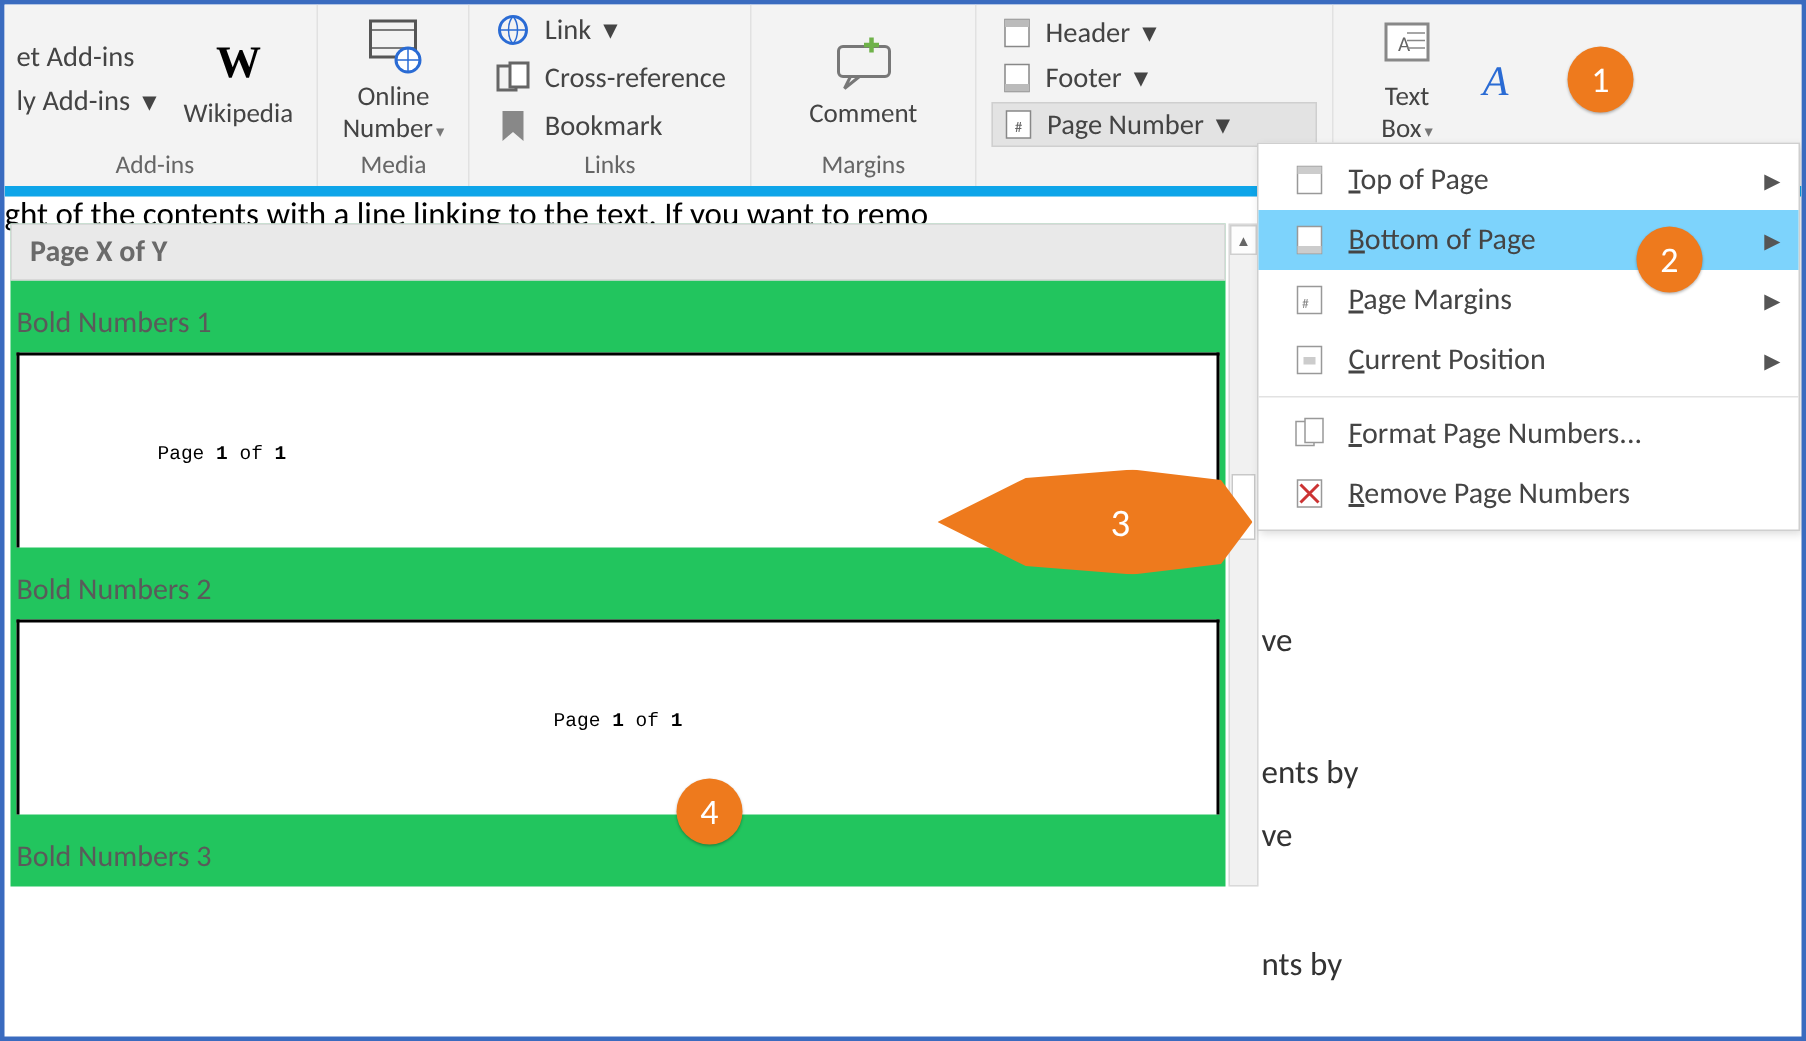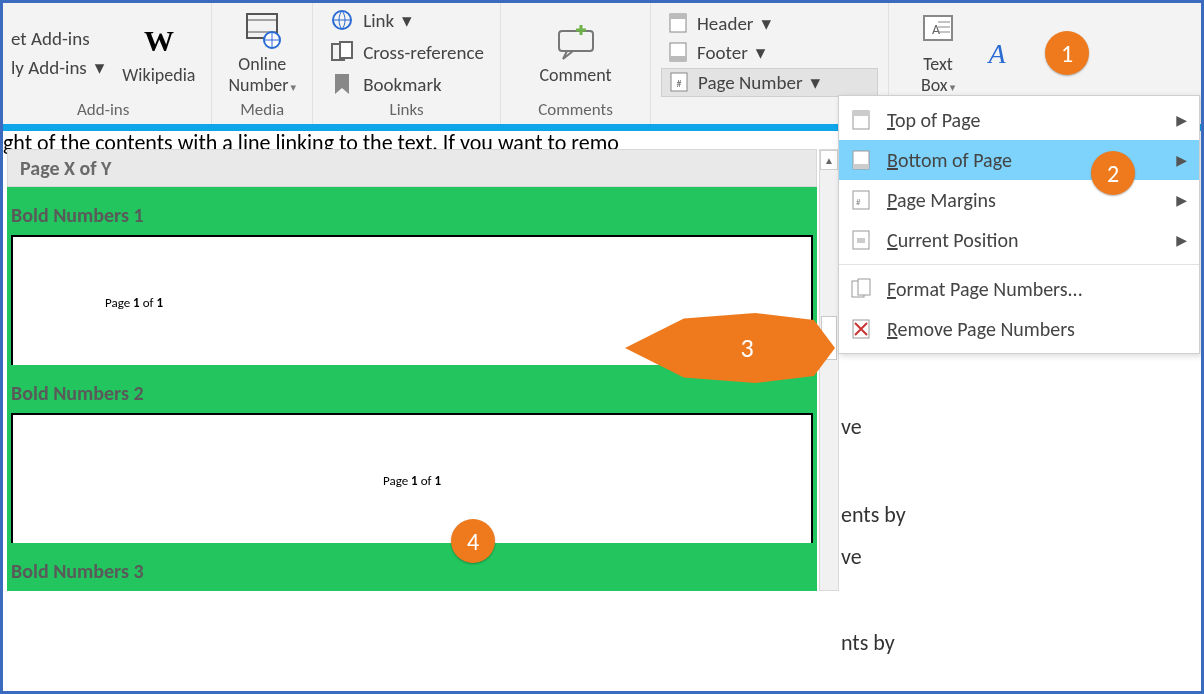--- a/index.html
+++ b/index.html
@@ -88,32 +88,33 @@
   .gallery-header {
     background: #e9e9e9;
     border: 1px solid #d8d8d8;
     padding: 6px 12px;
     font-size: 20px;
     font-weight: 600;
     color: #6a6a6a;
   }
   .gallery-item-title {
     font-size: 20px;
-    font-weight: 700;
+    font-weight: 400;
     color: #5a5a5a;
     margin: 16px 4px 8px 4px;
   }
   .gallery-preview {
     border-top: 2px solid #000;
     border-left: 2px solid #000;
     border-right: 2px solid #000;
     height: 130px;
     margin: 0 4px 4px 4px;
     position: relative;
     background:#fff;
+    font-family:Liberation Mono, monospace;
   }
   .gallery-preview.center .pg-label { left:50%; transform:translateX(-50%);}
   .pg-label {
     position:absolute;
     top:58px;
     left:92px;
     font-size:13px;
     color:#000;
   }
   .pg-label .fb { font-weight:700;}
@@ -144,21 +145,21 @@
     left:835px; top:-36px;
     width:362px;
     background:#fff;
     border:1px solid #cfcfcf;
     box-shadow:2px 2px 6px rgba(0,0,0,.15);
     padding:4px 0;
   }
   .pn-item {
     display:flex; align-items:center;
     gap:14px;
-    padding:8px 12px 8px 10px;
+    padding:8px 12px 8px 22px;
     font-size:20px;
     color:#444;
     position:relative;
   }
   .pn-item.hover { background:#7dd3fc; }
   .pn-item .arrow {
     margin-left:auto;
     font-size:14px; color:#555;
   }
   .pn-sep { height:1px; background:#e2e2e2; margin:4px 0;}
@@ -282,21 +283,21 @@
     <div class="group-body">
       <div class="big-btn">
         <svg width="46" height="40" viewBox="0 0 46 40">
           <rect x="6" y="10" width="34" height="20" rx="3" fill="none" stroke="#777" stroke-width="2"></rect>
           <path d="M14 30 l-4 8 l10 -8" fill="none" stroke="#777" stroke-width="2"></path>
           <path d="M28 4 v10 M23 9 h10" stroke="#6fb24a" stroke-width="3"></path>
         </svg>
         <span>Comment</span>
       </div>
     </div>
-    <div class="group-name">Comments</div>
+    <div class="group-name">Margins</div>
   </div>
 
   <div class="ribbon-group" style="border-right:1px solid #e1e1e1; min-width:238px; position:relative;">
     <div class="group-body" style="width:100%;">
       <div class="stack" style="width:100%;">
         <div class="mini-btn">
           <svg width="22" height="22" viewBox="0 0 22 22">
               <rect x="3" y="2" width="16" height="18" fill="#fff" stroke="#888"></rect>
               <rect x="3" y="2" width="16" height="5" fill="#bbb"></rect>
             </svg>

